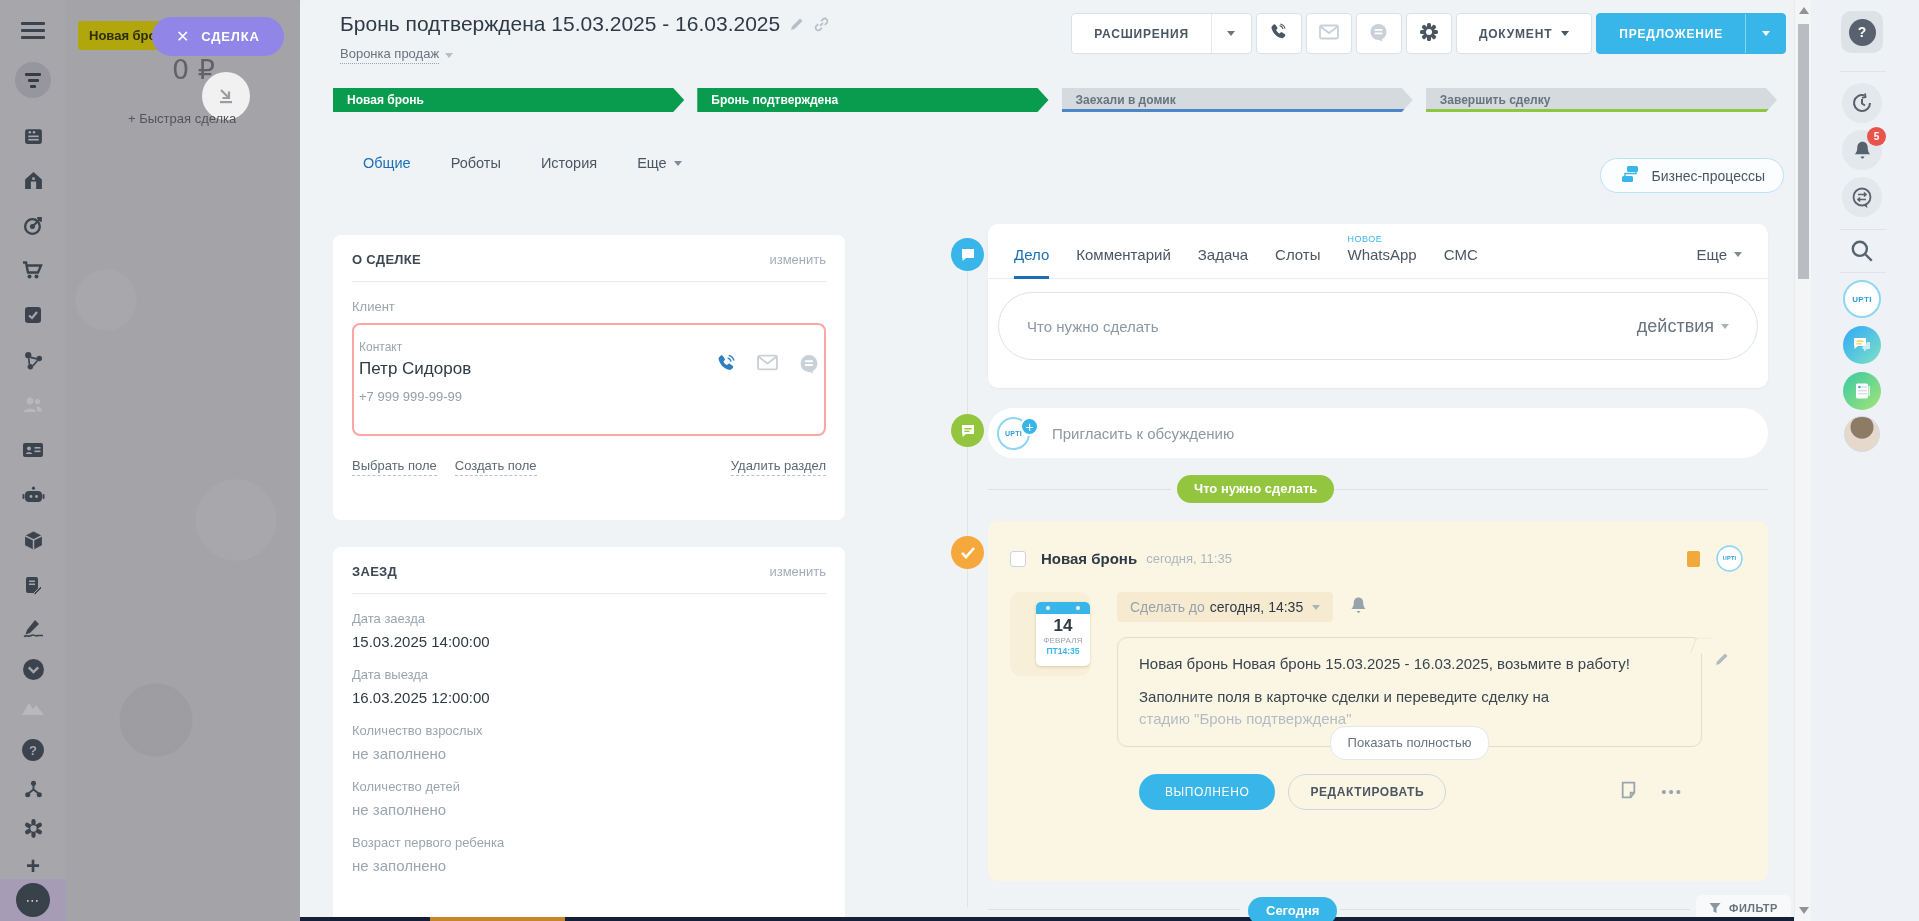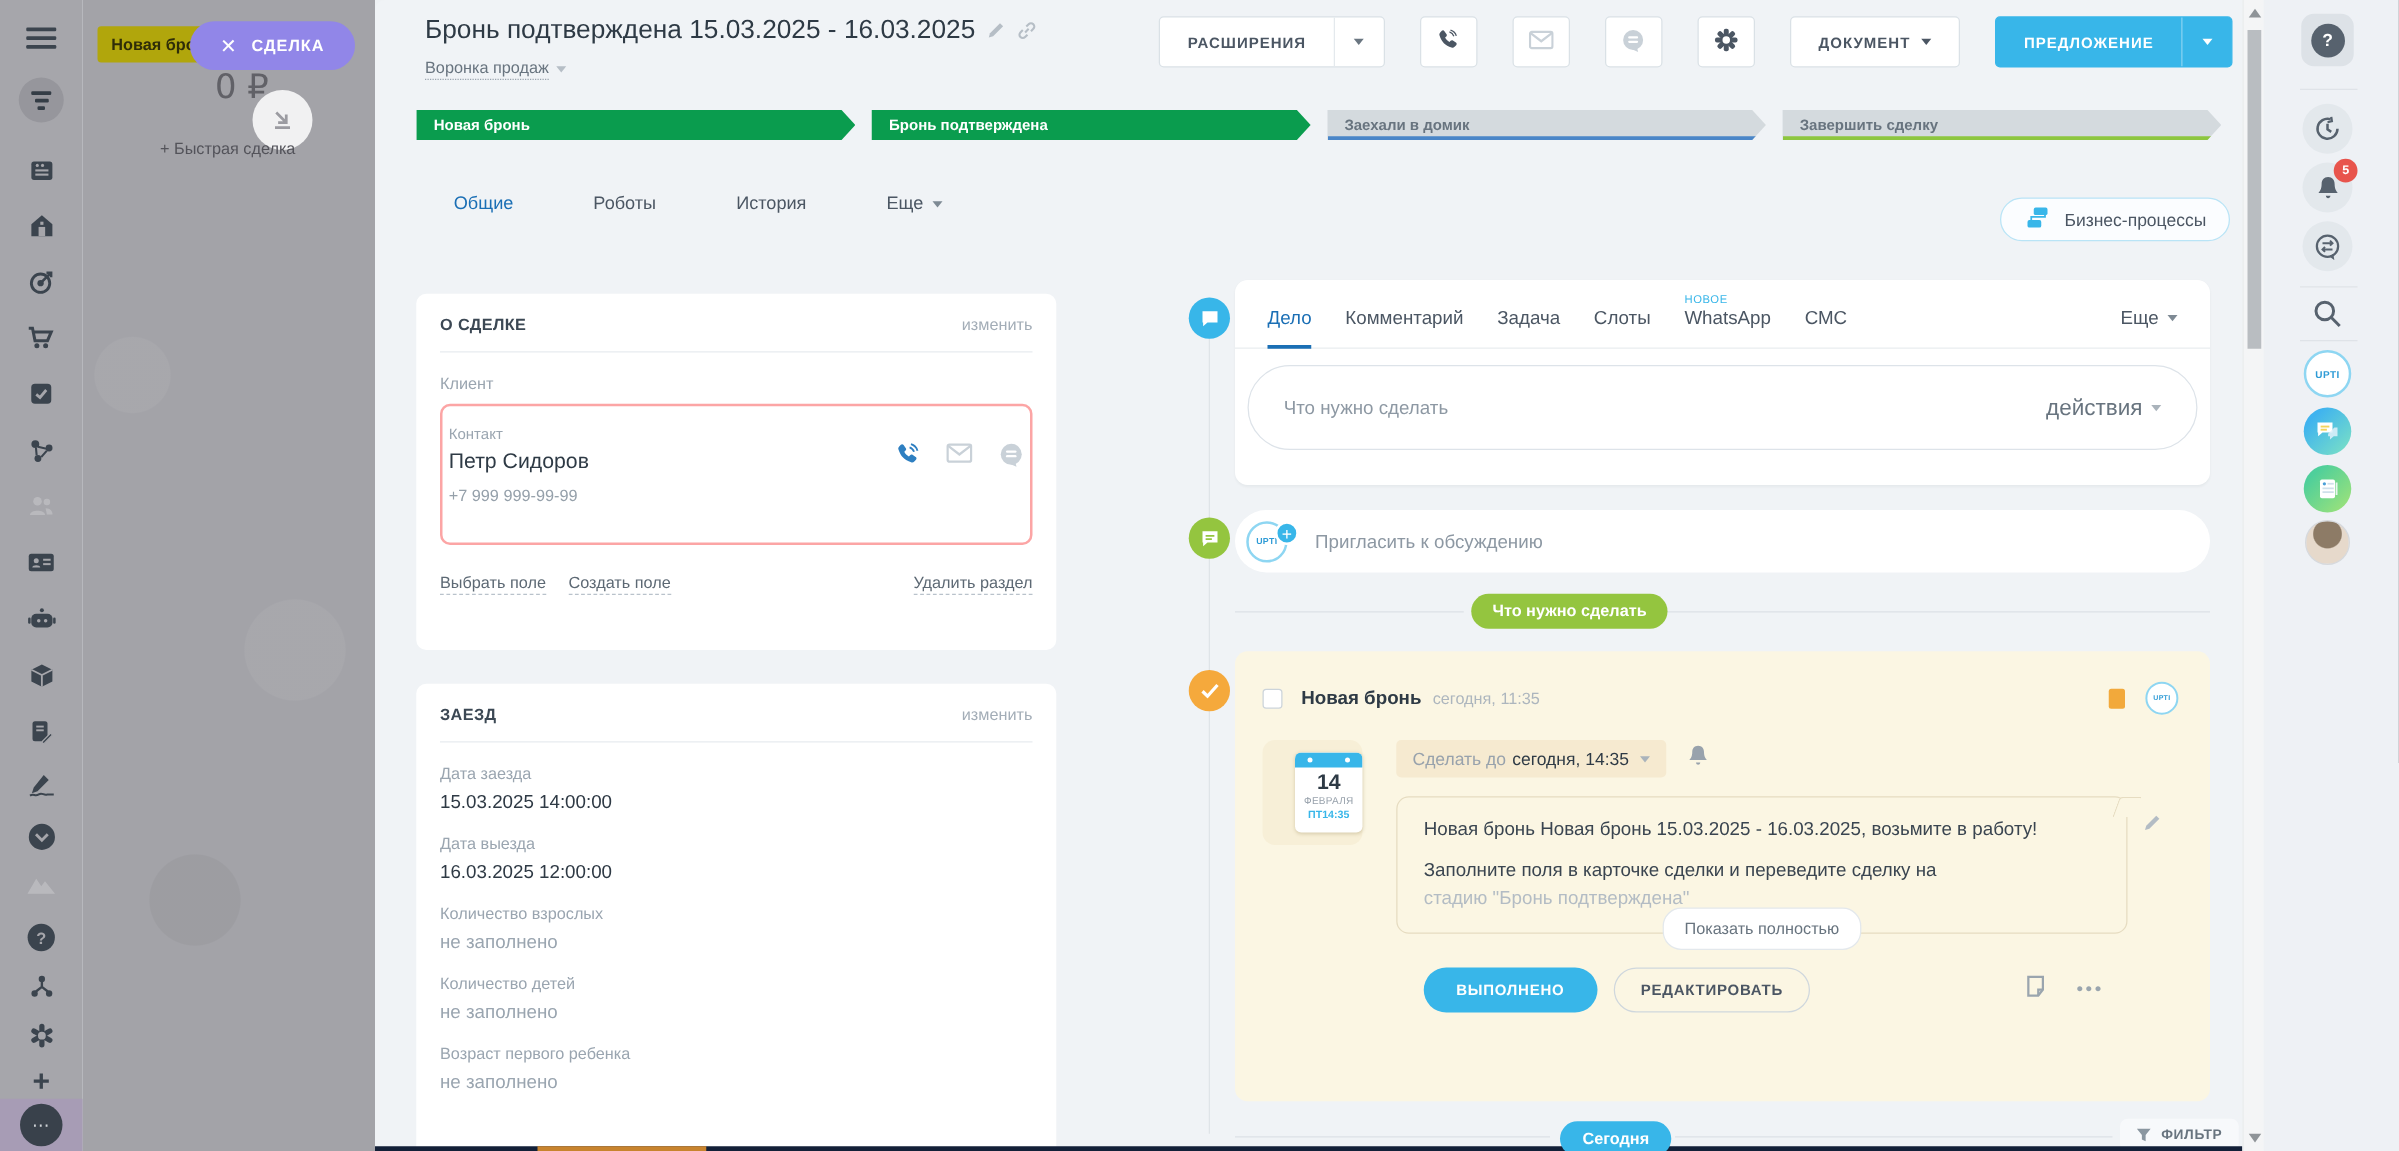--- a/index.html
+++ b/index.html
@@ -31,39 +31,39 @@
   
   .main{position:absolute;left:300px;top:0;width:1494px;height:921px;background:#f0f3f6;border-radius:8px 0 0 0;z-index:4}
 
   .deal-title{position:absolute;left:40px;top:12px;font-size:21px;color:#2e3a45;display:flex;align-items:center;gap:10px;white-space:nowrap}
   .title-ic{color:#b6bec6;display:flex;align-items:center}
   .funnel{position:absolute;left:40px;top:46px;font-size:13px;color:#68747f;display:flex;align-items:center;gap:6px;cursor:pointer}
   .funnel span{border-bottom:1px dotted #9aa5af;padding-bottom:2px}
   .cd{display:inline-block;width:0;height:0;border-left:4px solid transparent;border-right:4px solid transparent;border-top:5px solid currentColor}
   .cd.lite{border-top-color:#b6bec6}
 
-  .toolbar{position:absolute;right:8px;top:13px;display:flex;gap:28px;align-items:flex-start}
+  .toolbar{position:absolute;right:8px;top:13px;display:flex;gap:4px;align-items:flex-start}
   .tb{height:41px;background:#fff;border:1px solid #dae1e6;border-radius:4px;display:flex;align-items:center;color:#4b5663;font-size:12px;font-weight:bold;letter-spacing:.8px;cursor:pointer}
   .tb .lbl{padding:0 22px;white-space:nowrap}
   .tb .caret{width:40px;height:100%;border-left:1px solid #e4e9ed;display:flex;align-items:center;justify-content:center;color:#6a7681}
   .tb.iconbtn{width:46px;justify-content:center}
   .tb.primary{background:#38b6e9;border-color:#38b6e9;color:#fff}
   .tb.primary .caret{border-left:1px solid rgba(255,255,255,.4);color:#fff}
   .ic-lite{color:#c9d1d8}
   .ic-dark{color:#4b5663}
 
   .stages{position:absolute;left:33px;top:88px;width:1444px;display:flex;gap:13px}
   .stage{flex:1;height:24px;line-height:24px;padding-left:14px;font-size:12px;font-weight:bold;white-space:nowrap;overflow:hidden;
     clip-path:polygon(0 0,calc(100% - 11px) 0,100% 50%,calc(100% - 11px) 100%,0 100%);cursor:pointer}
   .stage.done{background:#0a9c4e;color:#fff}
   .stage.up{background:#d4dade;color:#68747f}
   .stage.up.b{box-shadow:inset 0 -3px 0 #4a86c8}
   .stage.up.g{box-shadow:inset 0 -3px 0 #8dc63f}
 
-  .tabs{position:absolute;left:63px;top:155px;display:flex;gap:64px;font-size:14.5px;color:#4b5663;align-items:center}
+  .tabs{position:absolute;left:63px;top:155px;display:flex;gap:40px;font-size:14.5px;color:#4b5663;align-items:center}
   .tab{cursor:pointer;display:flex;align-items:center;gap:7px}
   .tab.active{color:#1b6fb5}
   .bp-btn{position:absolute;right:10px;top:158px;height:35px;border:1px solid #b9e4f6;border-radius:18px;background:#fbfdff;display:flex;align-items:center;gap:11px;padding:4px 18px;font-size:14px;color:#4b5663;cursor:pointer}
 
   
   .card{position:absolute;background:#fff;border-radius:8px;padding:17px 19px}
   .card-about{left:33px;top:235px;width:512px;height:285px}
   .card-arrival{left:33px;top:547px;width:512px;height:420px}
   .card-head{display:flex;justify-content:space-between;align-items:center;font-size:13px}
   .card-title{font-weight:bold;color:#3c4854;letter-spacing:.3px}
@@ -132,21 +132,21 @@
   .due-chip .cd{border-top-color:#aab3bb;margin-left:4px}
   .bell{color:#98a2ac}
   .bubble{margin-top:15px;border:1px solid #e6dcc1;border-radius:10px;padding:15px 21px;font-size:15px;line-height:1.48;color:#3a4550;position:relative;width:585px}
   .bubble:before{content:"";position:absolute;top:-1px;right:-9px;width:16px;height:16px;background:#fbf6e3;border-left:1px solid #e6dcc1;border-bottom:1px solid #e6dcc1;transform:rotate(-260deg) skew(10deg,10deg);border-radius:0 0 0 3px}
   .bubble p{margin-top:11px}
   .bubble p:first-child{margin-top:0}
   .fade-line{color:#b3bcc4}
   .bubble-pencil{position:absolute;right:-28px;top:12px;color:#b3bcc4;cursor:pointer}
   .show-full{position:absolute;left:50%;transform:translateX(-50%);bottom:-14px;background:#fff;border:1px solid #e3e8ec;border-radius:15px;padding:6px 17px;font-size:13px;color:#68747f;white-space:nowrap;cursor:pointer}
   .task-actions{display:flex;align-items:center;padding:27px 22px 0}
-  .btn-done{background:#38b6e9;color:#fff;font-weight:bold;font-size:12px;letter-spacing:.6px;border:none;border-radius:18px;padding:11px 26px;cursor:pointer;font-family:inherit}
+  .btn-done{background:#38b6e9;color:#fff;font-weight:normal;font-size:12px;letter-spacing:.6px;border:none;border-radius:18px;padding:11px 26px;cursor:pointer;font-family:inherit}
   .btn-edit{margin-left:13px;background:transparent;border:1px solid #cfd7dd;border-radius:18px;padding:10px 21px;font-size:12px;font-weight:bold;color:#4b5663;letter-spacing:.6px;cursor:pointer;font-family:inherit}
   .task-tools{margin-left:auto;display:flex;align-items:center;gap:24px;color:#9aa5ae}
   .dots{font-size:15px;letter-spacing:2px;cursor:pointer;line-height:10px}
 
   .today-line-l{position:absolute;left:688px;top:909px;width:252px;height:1px;background:#dce1e6}
   .today-line-r{position:absolute;left:1040px;top:909px;width:350px;height:1px;background:#dce1e6}
   .today-pill{position:absolute;left:948px;top:897px;height:28px;line-height:28px;background:#38b6e9;color:#fff;font-weight:bold;font-size:13px;border-radius:15px;padding:0 18px;z-index:2}
   .filter-chip{position:absolute;left:1396px;top:895px;background:#f7f9fb;border-radius:6px;padding:7px 13px;color:#68747f;font-size:11px;font-weight:bold;letter-spacing:.5px;display:flex;gap:8px;align-items:center;cursor:pointer}
 
   .bottom-bar{position:absolute;left:0;bottom:0;width:1494px;height:4px;background:#132038}

